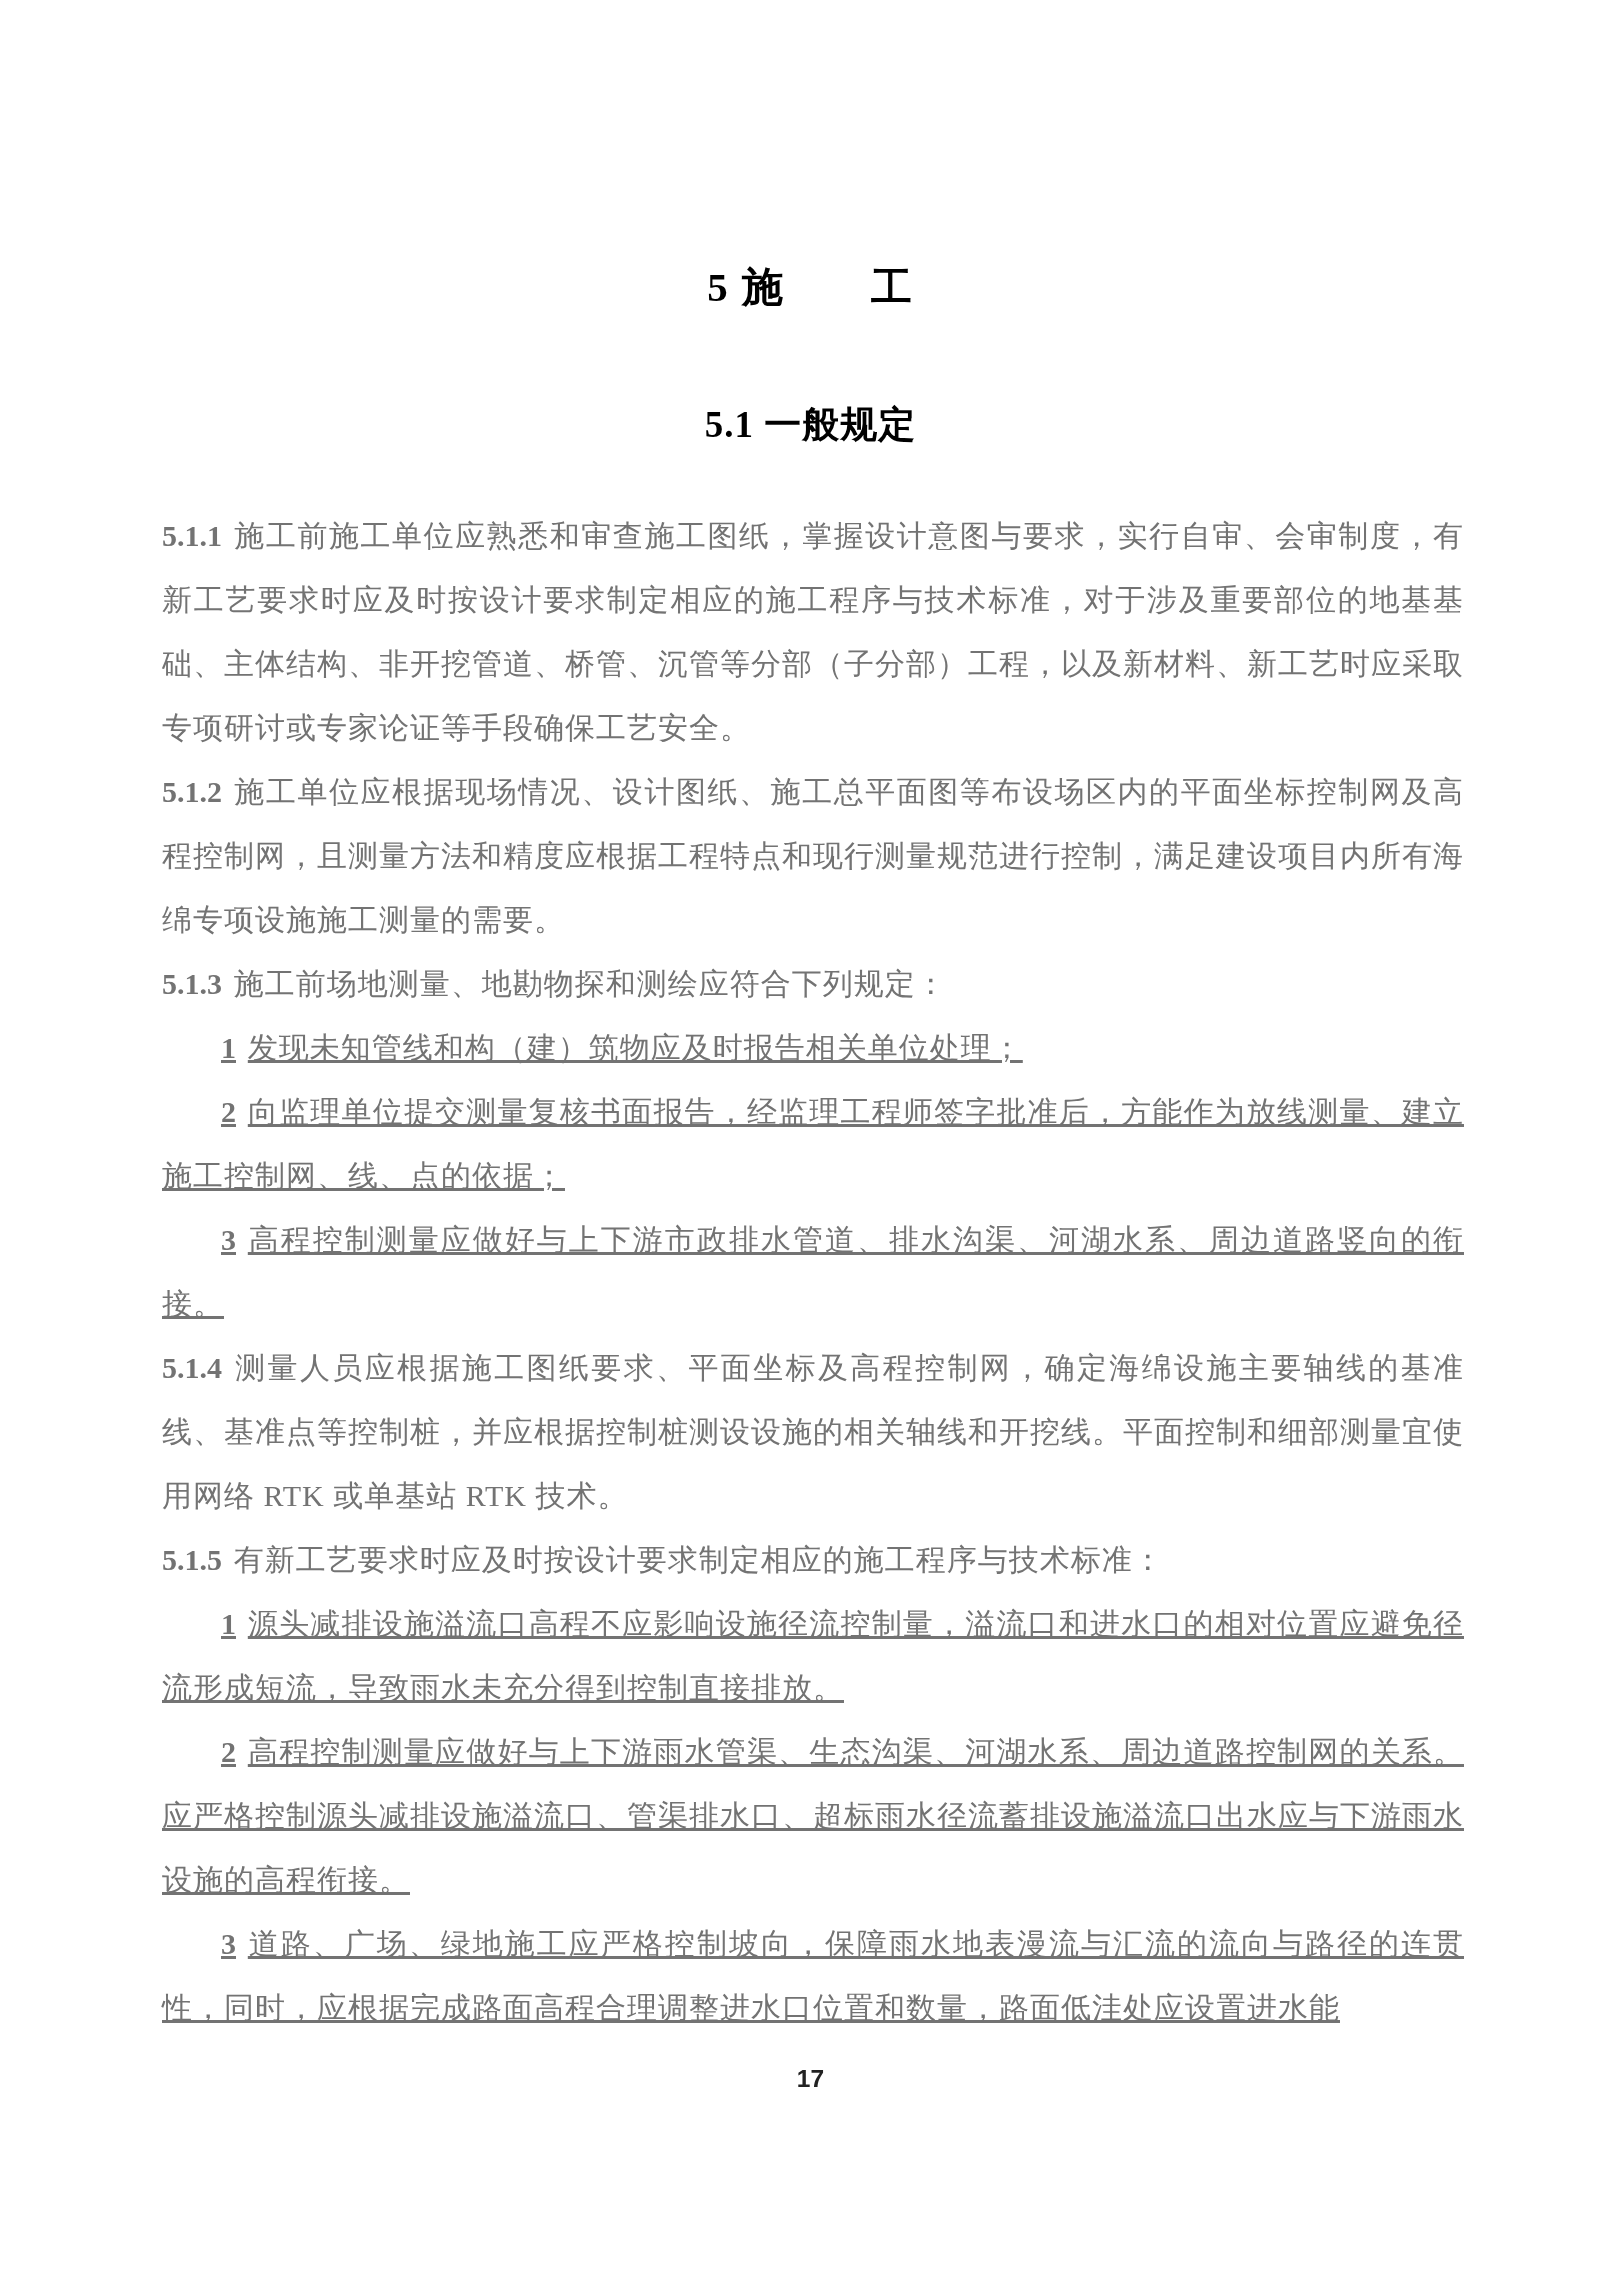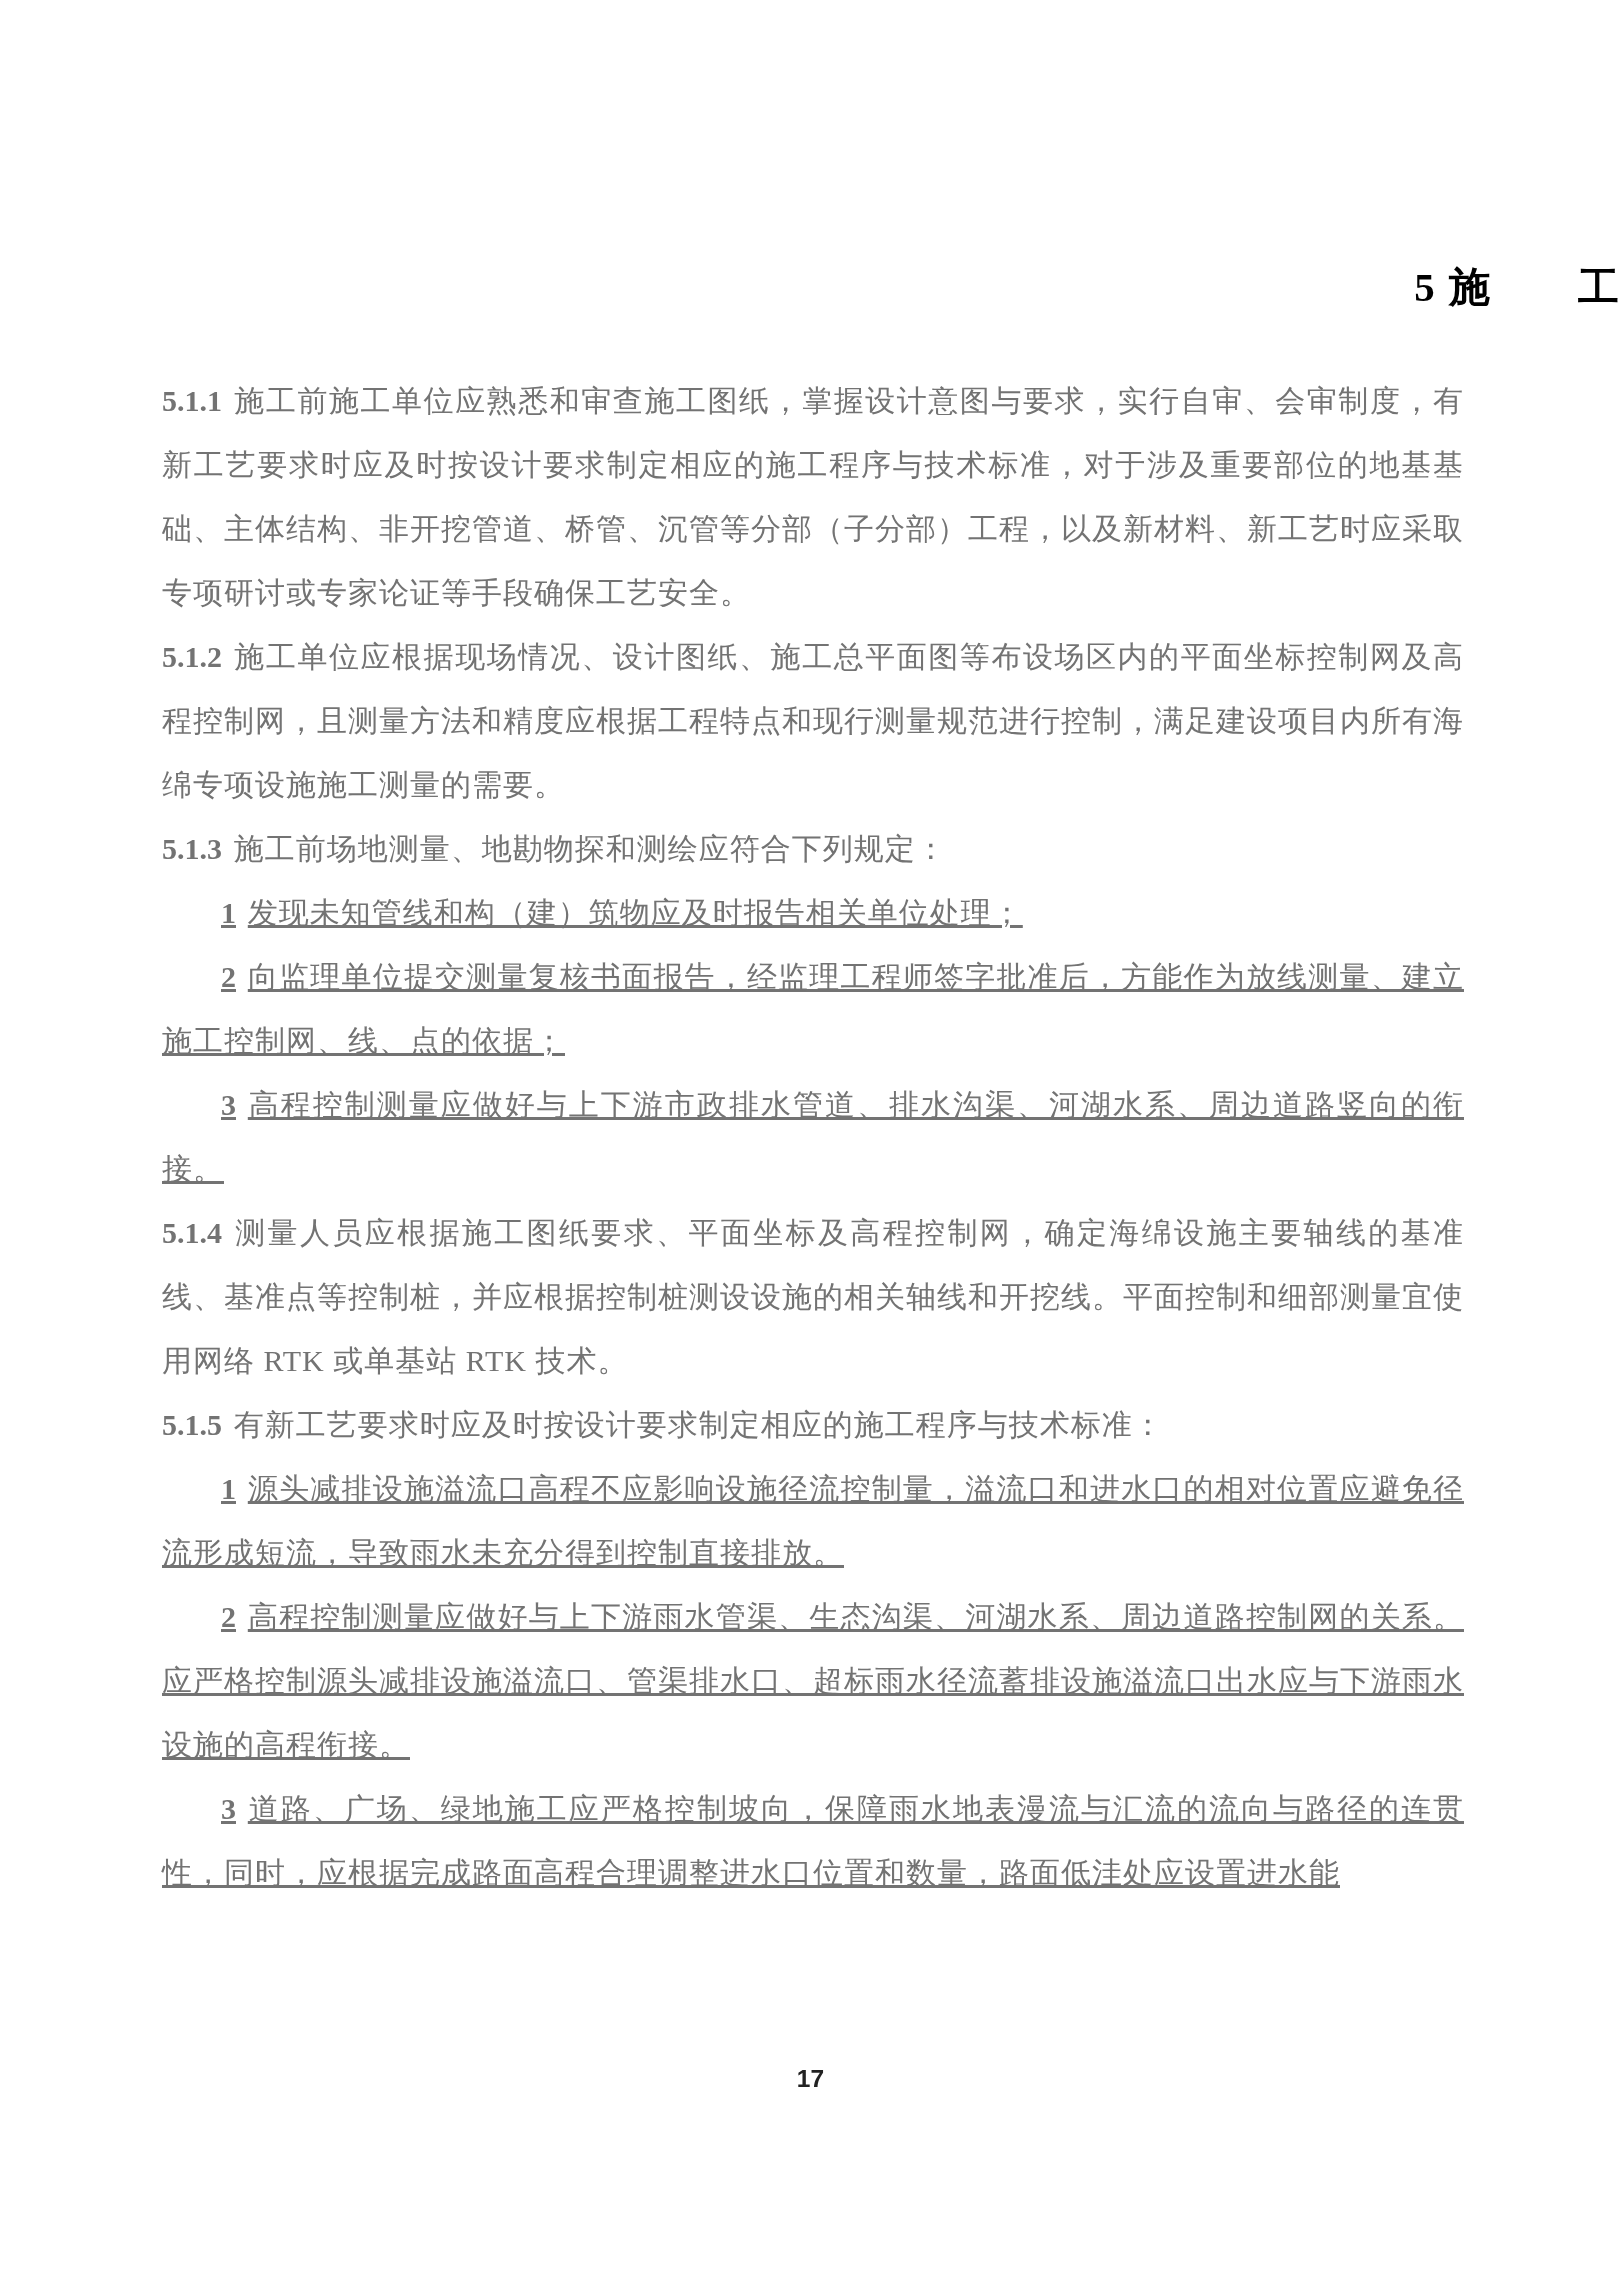--- a/index.html
+++ b/index.html
@@ -12,21 +12,21 @@
     width: 1621px;
     height: 2293px;
     background: #ffffff;
     color: #111111;
     overflow: hidden;
     font-family: "Liberation Serif", "DejaVu Serif", serif;
   }
   .chapter-title {
     margin: 0;
     padding-top: 263px;
-    text-align: right;
+    text-align: center;
     font-size: 41px;
     font-weight: bold;
     line-height: 49px;
     letter-spacing: 2px;
     color: #000000;
   }
   .section-title {
     margin: 0;
     margin-top: 90px;
     text-align: center;
@@ -70,20 +70,21 @@
     font-family: "Liberation Sans", "DejaVu Sans", sans-serif;
     color: #222222;
     font-weight: bold;
   }
 </style>
 </head>
 <body>
 
 <div class="page">
   <h1 class="chapter-title">5 施　　工</h1>
+  <h2 class="section-title">5.1 一般规定</h2>
   <div class="content">
   <p class="para"><b class="clause-label">5.1.1</b><span>施工前施工单位应熟悉和审查施工图纸，掌握设计意图与要求，实行自审、会审制度，有新工艺要求时应及时按设计要求制定相应的施工程序与技术标准，对于涉及重要部位的地基基础、主体结构、非开挖管道、桥管、沉管等分部（子分部）工程，以及新材料、新工艺时应采取专项研讨或专家论证等手段确保工艺安全。</span></p>
 
   <p class="para"><b class="clause-label">5.1.2</b><span>施工单位应根据现场情况、设计图纸、施工总平面图等布设场区内的平面坐标控制网及高程控制网，且测量方法和精度应根据工程特点和现行测量规范进行控制，满足建设项目内所有海绵专项设施施工测量的需要。</span></p>
 
   <p class="para"><b class="clause-label">5.1.3</b><span>施工前场地测量、地勘物探和测绘应符合下列规定：</span></p>
 
   <p class="para indent"><b class="clause-label">1</b><span>发现未知管线和构（建）筑物应及时报告相关单位处理；</span></p>
 
   <p class="para indent"><b class="clause-label">2</b><span>向监理单位提交测量复核书面报告，经监理工程师签字批准后，方能作为放线测量、建立施工控制网、线、点的依据；</span></p>

